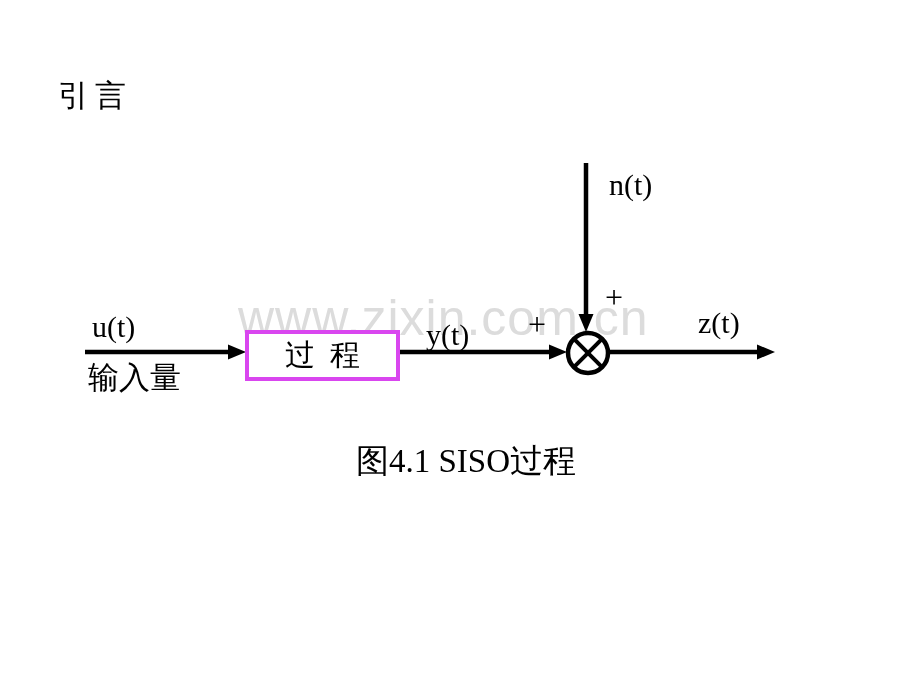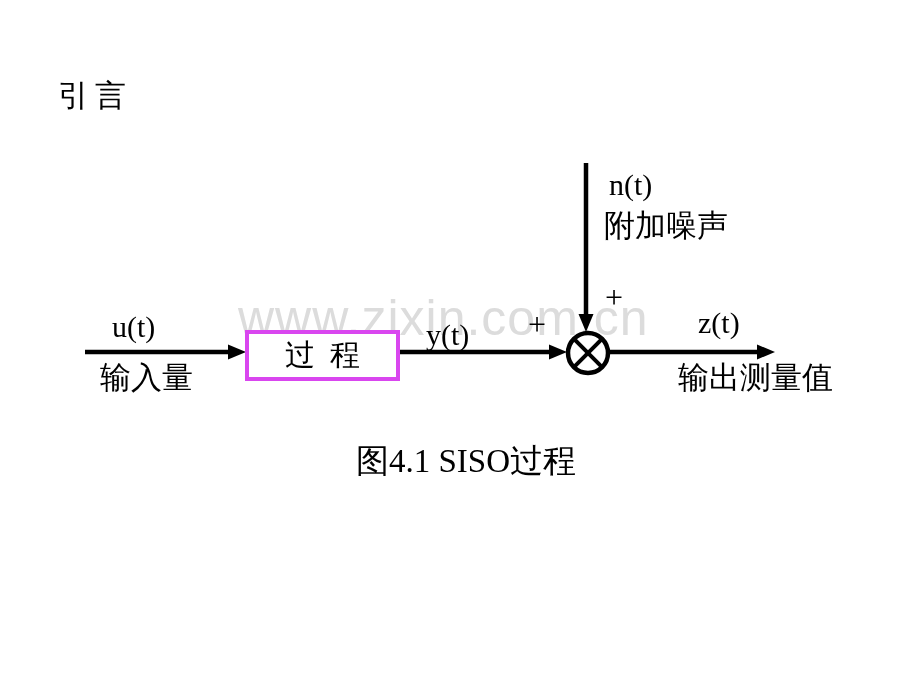--- a/index.html
+++ b/index.html
@@ -41,22 +41,22 @@
     display: flex; align-items: center; justify-content: center;
     font-size: 30px;
     white-space: pre;
     z-index: 2;
   }
 
   .sig { font-size: 30px; z-index: 2; }
   .cn  { font-size: 31px; z-index: 2; }
   .plus { font-size: 32px; font-family: "Liberation Serif", serif; z-index: 2; }
 
-  .sig-ut { left: 112px; top: 312px; }
-  .lbl-input { left: 88px; top: 362px; margin-left: 12px; }
+  .sig-ut { left: 92px; top: 312px; }
+  .lbl-input { left: 88px; top: 362px; }
   .sig-yt { left: 426px; top: 320px; }
   .lbl-output { left: 427px; top: 363px; }
   .plus-input { left: 528px; top: 308px; }
   .plus-noise { left: 605px; top: 281px; }
   .sig-nt { left: 609px; top: 170px; }
   .lbl-noise { left: 604px; top: 210px; }
   .sig-zt { left: 698px; top: 308px; }
   .lbl-measured { left: 678px; top: 362px; }
 
   .figure-caption {
@@ -98,20 +98,18 @@
 
   <div class="abs sig sig-ut">u(t)</div>
   <div class="abs cn lbl-input">输入量</div>
 
   <div class="abs sig sig-yt">y(t)</div>
 
   <div class="abs plus plus-input">+</div>
   <div class="abs plus plus-noise">+</div>
 
   <div class="abs sig sig-nt">n(t)</div>
-  <div class="abs cn lbl-noise">附加噪声</div>
 
   <div class="abs sig sig-zt">z(t)</div>
-  <div class="abs cn lbl-measured">输出测量值</div>
 
   <div class="abs figure-caption">图4.1 SISO过程</div>
 
 </div>
 
 </body></html>

